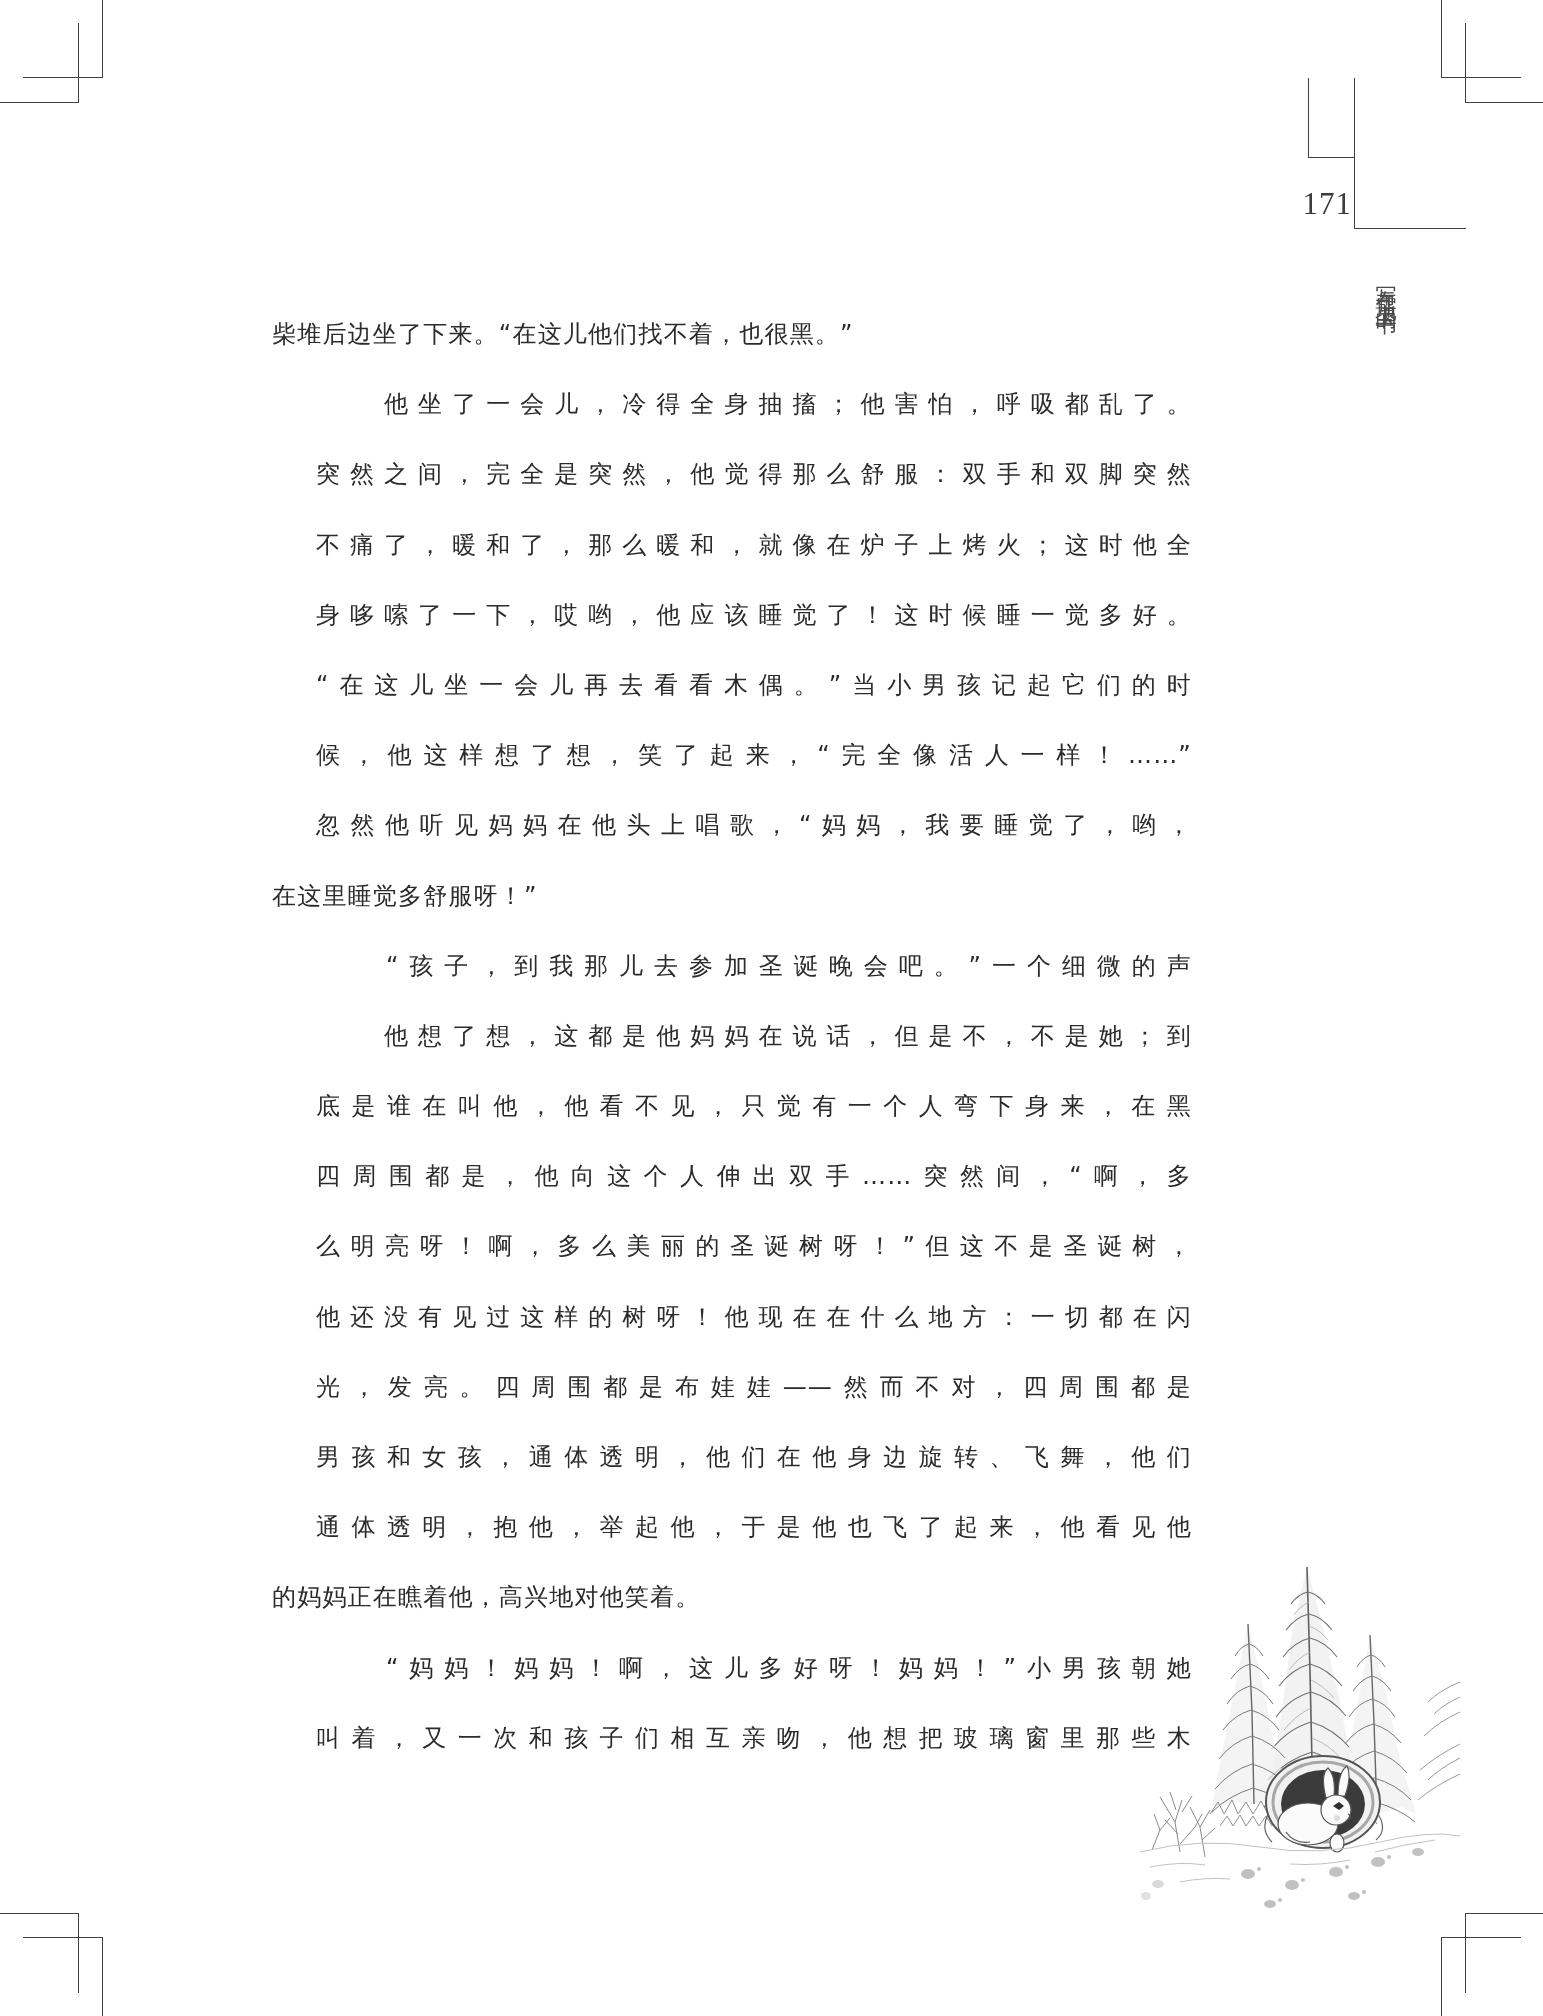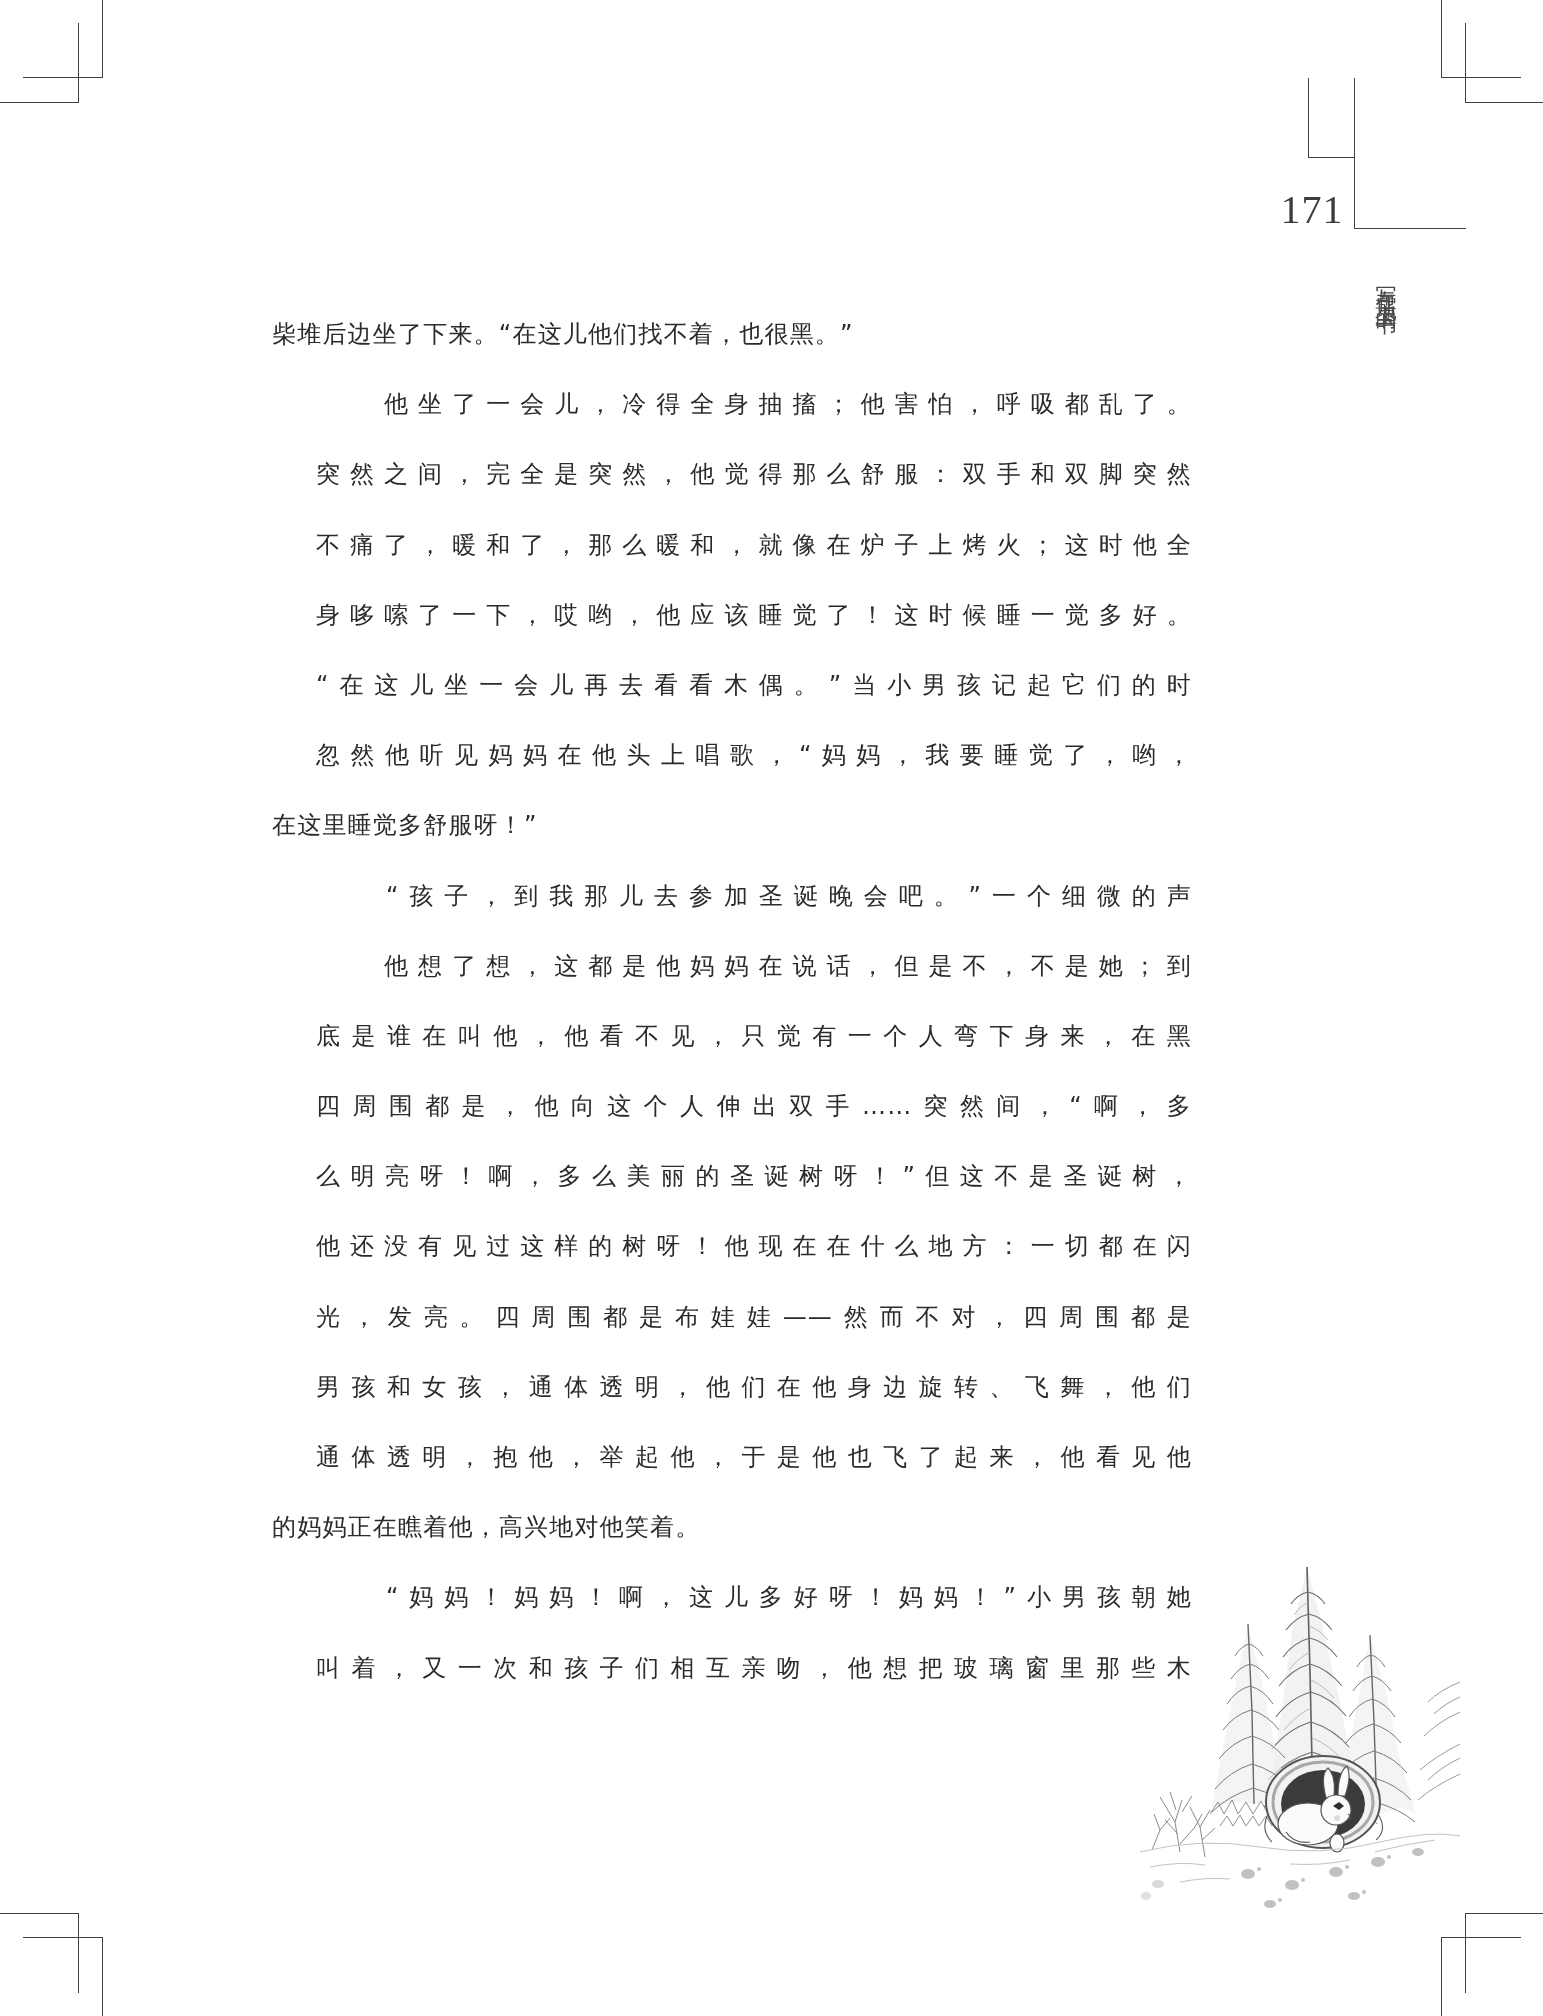--- a/index.html
+++ b/index.html
@@ -15,23 +15,23 @@
   .mk.tr-a{left:1441px;top:0;width:79px;height:77px;border-left-width:1.5px;border-bottom-width:1.5px;}
   .mk.tr-b{left:1465px;top:23px;width:78px;height:79px;border-left-width:1.5px;border-bottom-width:1.5px;}
   .mk.bl-a{left:23px;top:1937px;width:79px;height:79px;border-right-width:1.5px;border-top-width:1.5px;}
   .mk.bl-b{left:0;top:1913px;width:78px;height:79px;border-right-width:1.5px;border-top-width:1.5px;}
   .mk.br-a{left:1441px;top:1937px;width:79px;height:79px;border-left-width:1.5px;border-top-width:1.5px;}
   .mk.br-b{left:1465px;top:1913px;width:78px;height:79px;border-left-width:1.5px;border-top-width:1.5px;}
   .mk.sp-a{left:1308px;top:78px;width:46px;height:79px;border-left-width:1.5px;border-bottom-width:1.5px;border-right-width:0;}
   .mk.sp-b{left:1354px;top:78px;width:111px;height:150px;border-left-width:1.5px;border-bottom-width:1.5px;}
 
   .page-number{
-    position:absolute;left:1272px;top:186px;width:80px;text-align:center;
+    position:absolute;left:1272px;top:186px;width:80px;text-align:right;
     font-family:"Liberation Serif","DejaVu Serif",serif;
-    font-size:40px;color:#3c3c3c;letter-spacing:1px;
+    font-size:31px;color:#3c3c3c;letter-spacing:1px;
   }
   .side-title{
     position:absolute;left:1372px;top:270px;height:200px;
     writing-mode:vertical-rl;text-orientation:upright;
     font-size:21px;letter-spacing:4.5px;color:#4a4a4a;
   }
   .text-block{
     position:absolute;left:272px;top:299px;width:920px;
     font-size:24px;color:#2b2b2b;
   }
@@ -65,20 +65,21 @@
 <div class="page-number">171</div>
 <div class="side-title">写在雪地上的书</div>
 
 <div class="text-block">
     <div class="line">柴堆后边坐了下来。“在这儿他们找不着，也很黑。”</div>
     <div class="line j">　　他坐了一会儿，冷得全身抽搐；他害怕，呼吸都乱了。</div>
     <div class="line j">突然之间，完全是突然，他觉得那么舒服：双手和双脚突然</div>
     <div class="line j">不痛了，暖和了，那么暖和，就像在炉子上烤火；这时他全</div>
     <div class="line j">身哆嗦了一下，哎哟，他应该睡觉了！这时候睡一觉多好。</div>
     <div class="line j">“在这儿坐一会儿再去看看木偶。”当小男孩记起它们的时</div>
+    <div class="line j">候，他这样想了想，笑了起来，“完全像活人一样！……”</div>
     <div class="line j">忽然他听见妈妈在他头上唱歌，“妈妈，我要睡觉了，哟，</div>
     <div class="line">在这里睡觉多舒服呀！”</div>
     <div class="line j">　　“孩子，到我那儿去参加圣诞晚会吧。”一个细微的声</div>
     <div class="line j">　　他想了想，这都是他妈妈在说话，但是不，不是她；到</div>
     <div class="line j">底是谁在叫他，他看不见，只觉有一个人弯下身来，在黑</div>
     <div class="line j">四周围都是，他向这个人伸出双手……突然间，“啊，多</div>
     <div class="line j">么明亮呀！啊，多么美丽的圣诞树呀！”但这不是圣诞树，</div>
     <div class="line j">他还没有见过这样的树呀！他现在在什么地方：一切都在闪</div>
     <div class="line j">光，发亮。四周围都是布娃娃——然而不对，四周围都是</div>
     <div class="line j">男孩和女孩，通体透明，他们在他身边旋转、飞舞，他们</div>

